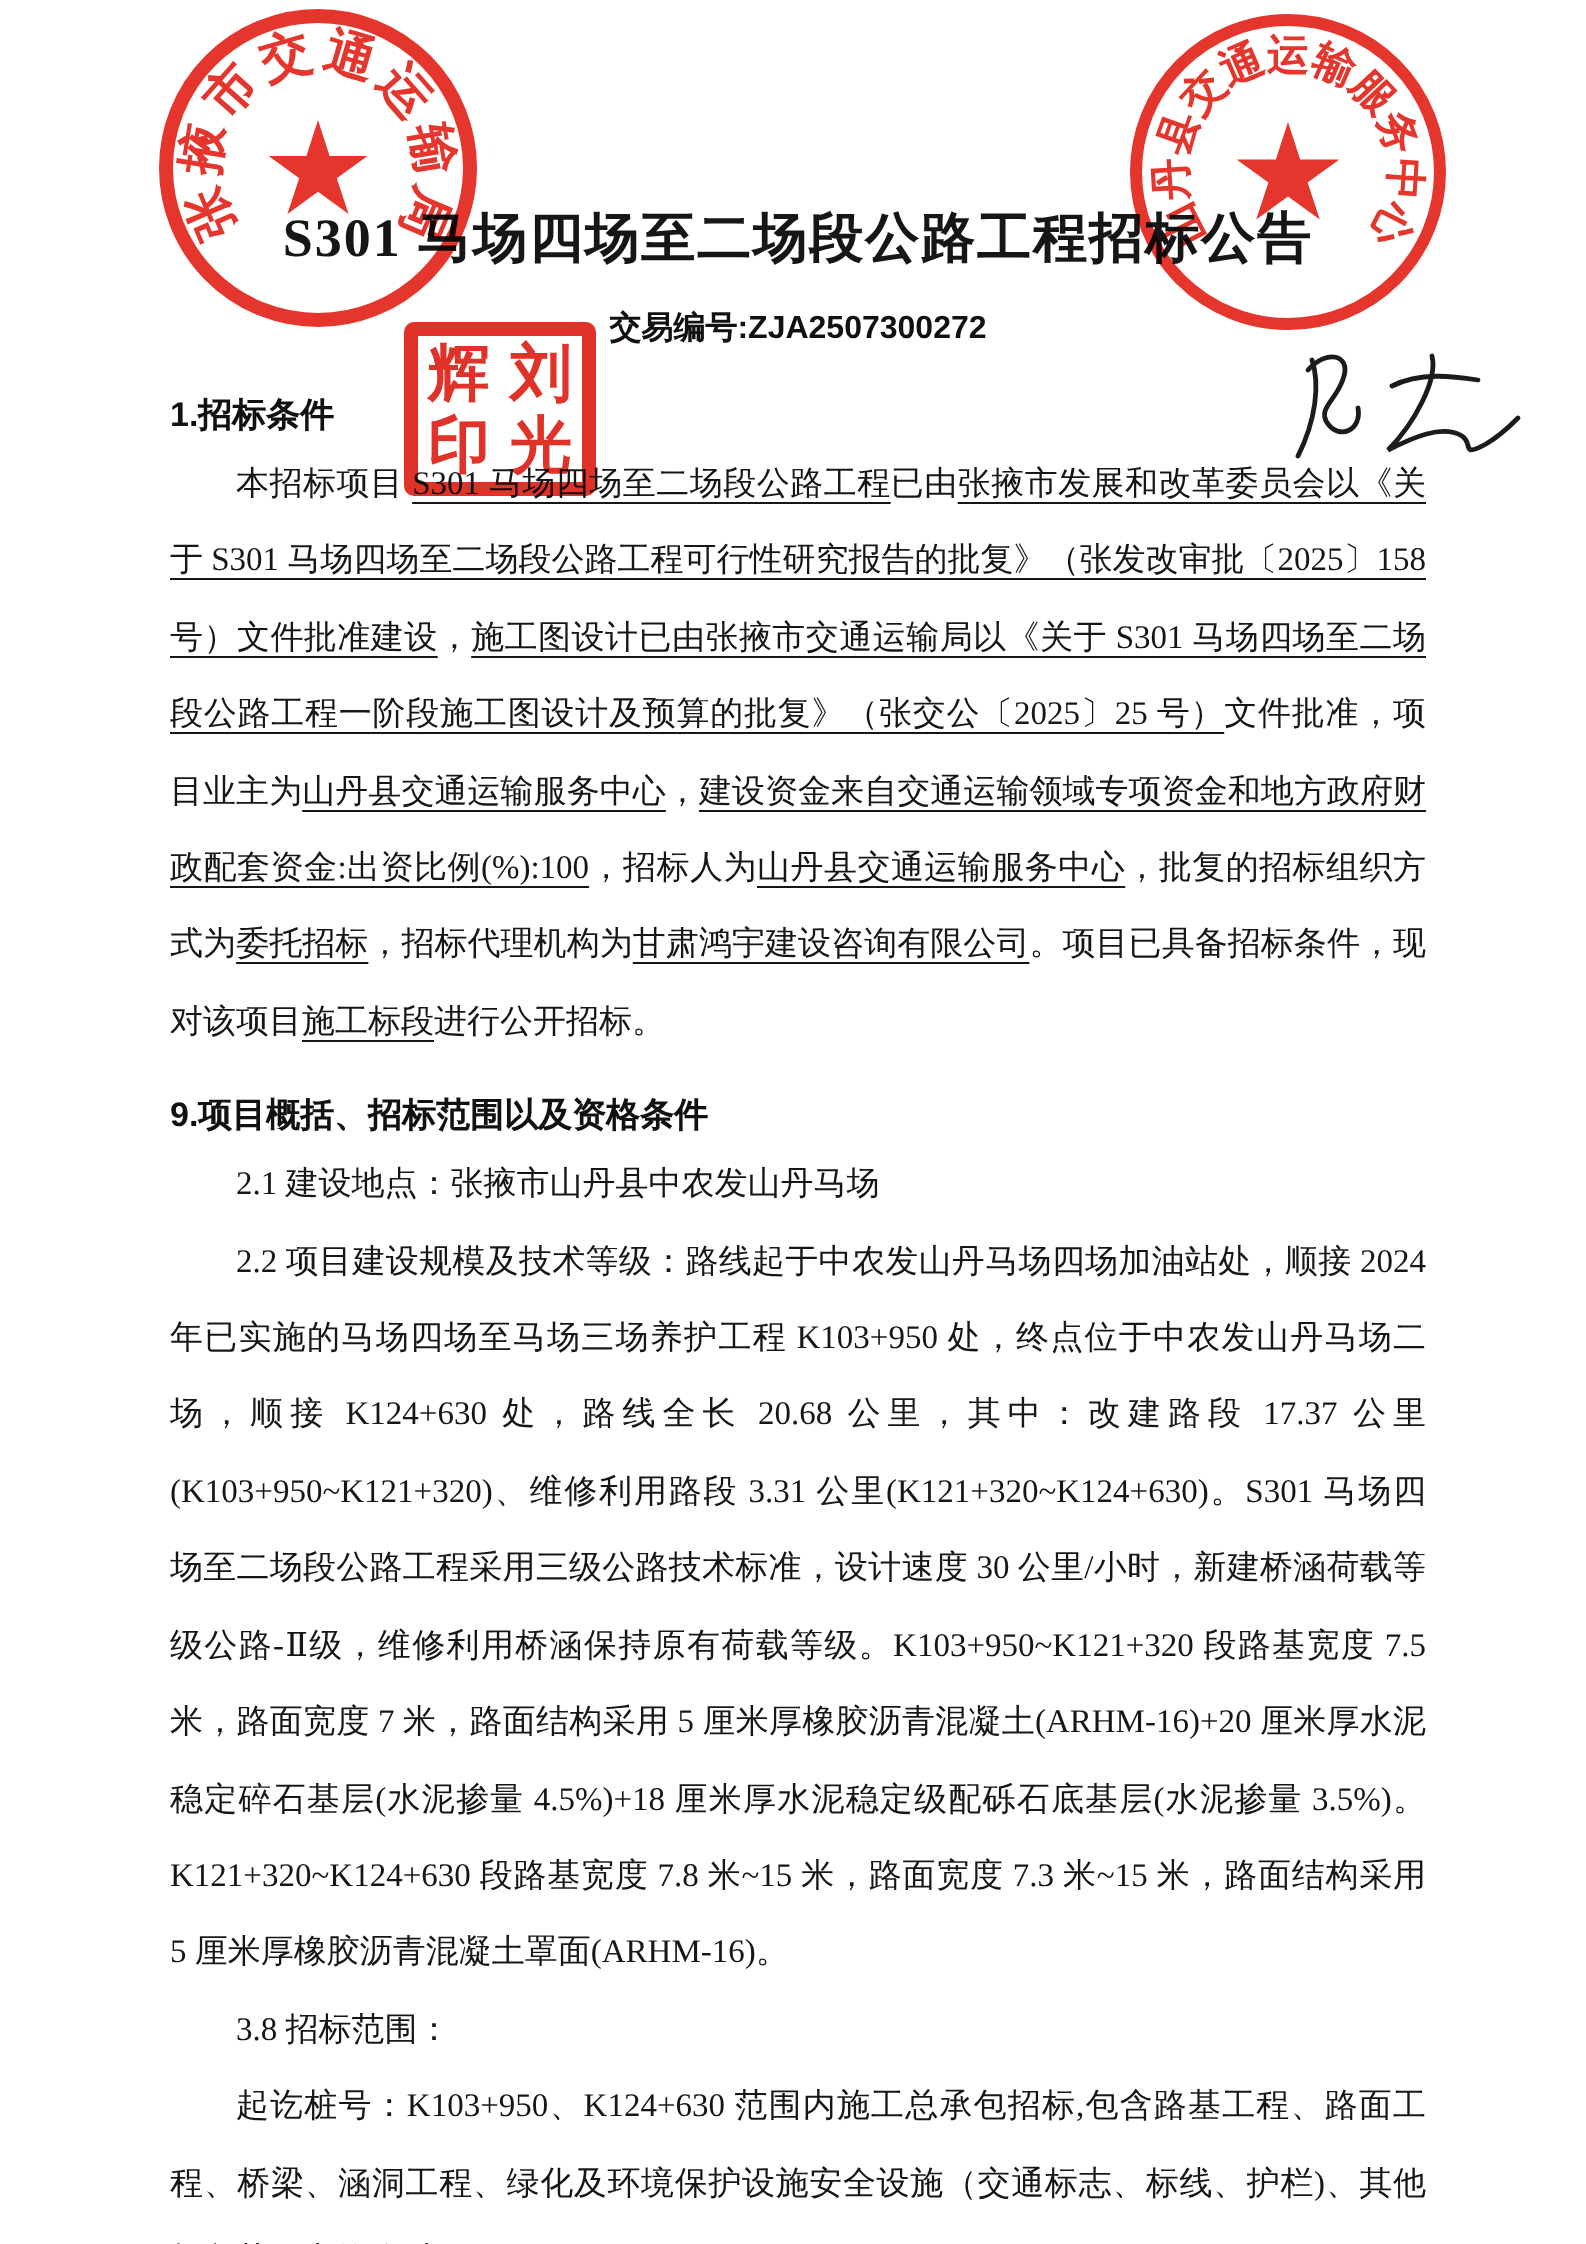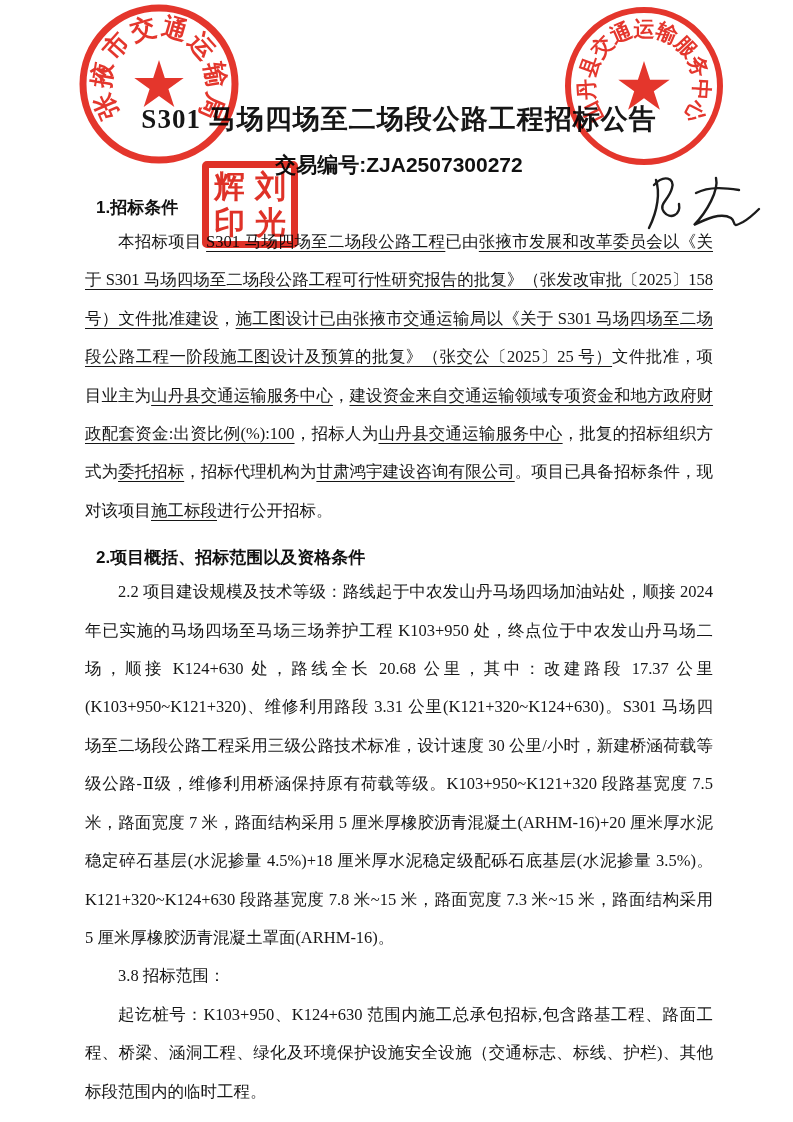--- a/index.html
+++ b/index.html
@@ -9,25 +9,25 @@
   }
   .content{position:absolute;left:85px;top:0;width:628px;z-index:1;}
   .doc-title{
     margin-top:101px;text-align:center;font-size:27px;font-weight:bold;
     letter-spacing:1px;line-height:36px;white-space:nowrap;
   }
   .ref-block{text-align:center;margin-top:12px;}
   .ref-inner{display:inline-block;text-align:left;}
   .ref-line{
     font-family:"Liberation Sans","DejaVu Sans",sans-serif;
-    font-weight:bold;font-size:21px;line-height:31px;color:#111;
+    font-weight:bold;font-size:16px;line-height:31px;color:#111;
   }
   .h-sec{
     font-family:"Liberation Sans","DejaVu Sans",sans-serif;
-    font-weight:bold;font-size:17px;line-height:30px;margin-top:13px;color:#111;margin-left:11px;
+    font-weight:bold;font-size:17px;line-height:30px;margin-top:13px;color:#111;
   }
   .para{
     font-size:16.5px;line-height:38.4px;text-align:justify;
     text-indent:33px;margin:0;color:#161616;
   }
   .para u{text-decoration:underline;text-underline-offset:4px;text-decoration-thickness:1px;}
   
   .seal-round{position:absolute;z-index:3;opacity:.93;mix-blend-mode:multiply;}
   .seal-left{left:77px;top:2px;}
   .seal-right{left:562px;top:6px;}
@@ -99,22 +99,23 @@
     <div class="ref-block">
       <div class="ref-inner">
         <div class="ref-line">交易编号:ZJA2507300272</div>
       </div>
     </div>
 
     <div class="h-sec">1.招标条件</div>
 
     <p class="para"><span>本招标项目 </span><u>S301 马场四场至二场段公路工程</u><span>已由</span><u>张掖市发展和改革委员会以《关于 S301 马场四场至二场段公路工程可行性研究报告的批复》（张发改审批〔2025〕158 号）文件批准建设</u><span>，</span><u>施工图设计已由张掖市交通运输局以《关于 S301 马场四场至二场段公路工程一阶段施工图设计及预算的批复》（张交公〔2025〕25 号）</u><span>文件批准，项目业主为</span><u>山丹县交通运输服务中心</u><span>，</span><u>建设资金来自交通运输领域专项资金和地方政府财政配套资金:出资比例(%):100</u><span>，招标人为</span><u>山丹县交通运输服务中心</u><span>，批复的招标组织方式为</span><u>委托招标</u><span>，招标代理机构为</span><u>甘肃鸿宇建设咨询有限公司</u><span>。项目已具备招标条件，现对该项目</span><u>施工标段</u><span>进行公开招标。</span></p>
 
-    <div class="h-sec">2.项目概括、招标范围以及资格条件</div>
+    <div class="h-sec">9.项目概括、招标范围以及资格条件</div>
 
+    <p class="para">2.1 建设地点：张掖市山丹县中农发山丹马场</p>
 
     <p class="para">2.2 项目建设规模及技术等级：路线起于中农发山丹马场四场加油站处，顺接 2024 年已实施的马场四场至马场三场养护工程 K103+950 处，终点位于中农发山丹马场二场，顺接 K124+630 处，路线全长 20.68 公里，其中：改建路段 17.37 公里(K103+950~K121+320)、维修利用路段 3.31 公里(K121+320~K124+630)。S301 马场四场至二场段公路工程采用三级公路技术标准，设计速度 30 公里/小时，新建桥涵荷载等级公路-Ⅱ级，维修利用桥涵保持原有荷载等级。K103+950~K121+320 段路基宽度 7.5 米，路面宽度 7 米，路面结构采用 5 厘米厚橡胶沥青混凝土(ARHM-16)+20 厘米厚水泥稳定碎石基层(水泥掺量 4.5%)+18 厘米厚水泥稳定级配砾石底基层(水泥掺量 3.5%)。K121+320~K124+630 段路基宽度 7.8 米~15 米，路面宽度 7.3 米~15 米，路面结构采用 5 厘米厚橡胶沥青混凝土罩面(ARHM-16)。</p>
 
     <p class="para">3.8 招标范围：</p>
 
     <p class="para">起讫桩号：K103+950、K124+630 范围内施工总承包招标,包含路基工程、路面工程、桥梁、涵洞工程、绿化及环境保护设施安全设施（交通标志、标线、护栏)、其他标段范围内的临时工程。</p>
 
   </div>
 </div>
 

